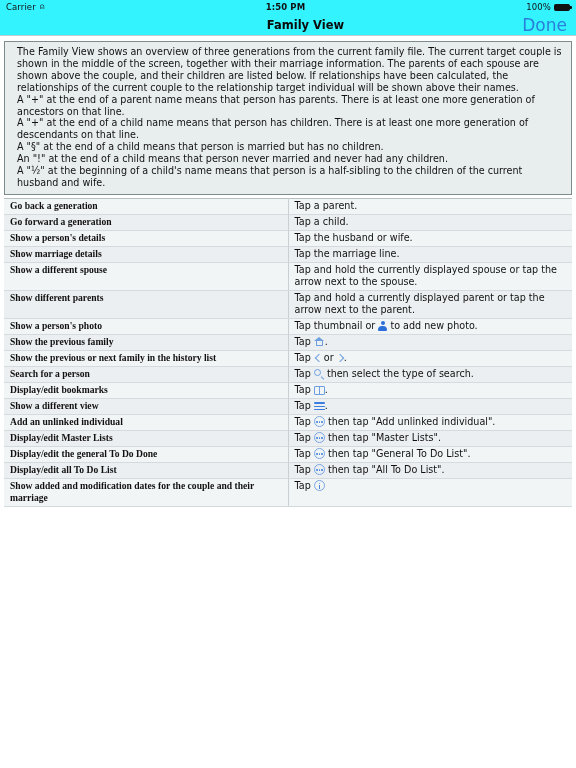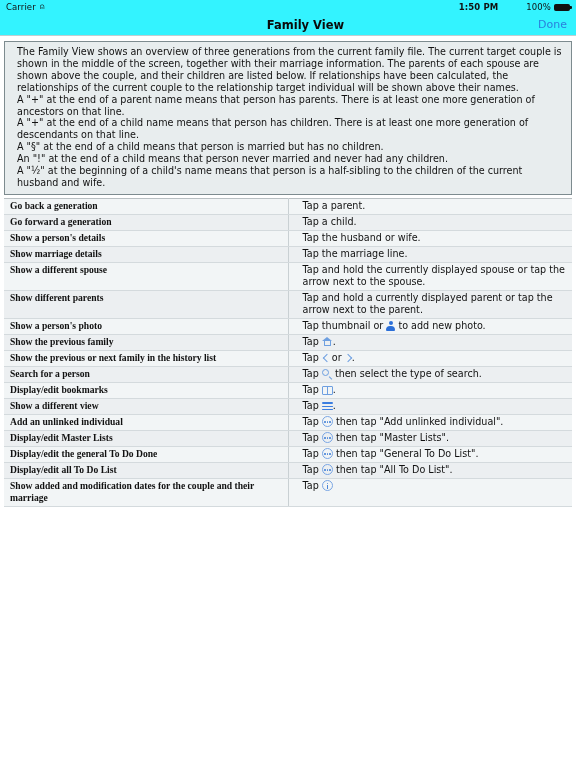--- a/index.html
+++ b/index.html
@@ -17,21 +17,21 @@
     background: #33f3ff;
     display: flex;
     align-items: center;
     padding: 0 6px;
     font-size: 8.5px;
     color: #111;
     letter-spacing: 0.1px;
     gap: 28px;
   }
   #status-left { display: flex; align-items: center; gap: 4px; }
-  #status-center { flex: 1; text-align: right; font-weight: bold; font-size: 8.5px; }
+  #status-center { flex: 1; text-align: center; font-weight: bold; font-size: 8.5px; }
   #status-right { display: flex; align-items: center; gap: 3px; }
   .wifi-glyph { font-size: 8px; line-height: 1; position: relative; top: 0px; }
   .battery {
     width: 16px; height: 7px;
     border: 1px solid #111;
     border-radius: 1.5px;
     position: relative;
     background: #111;
   }
   .battery::after {
@@ -57,21 +57,21 @@
     left: 0; right: 0;
     text-align: center;
     font-size: 11.5px;
     font-weight: bold;
     color: #0a0a0a;
     padding-left: 35px;
   }
   #nav-done {
     position: absolute;
     right: 9px;
-    font-size: 11px;
+    font-size: 17px;
     color: #2a7fdc;
   }
 
   
   #info-box {
     margin: 5px 4px 0 4px;
     border: 1px solid #7d8b8f;
     background: #e8edee;
     padding: 4px 6px 5px 12px;
     font-size: 9.6px;
@@ -99,21 +99,21 @@
     border-bottom: 1px solid #d4dadd;
   }
   #shortcut-table td.action {
     width: 284px;
     font-weight: bold;
     border-right: 1px solid #c9d0d3;
     padding-left: 6px;
     font-family: Liberation Serif, serif;
   }
   #shortcut-table td.howto {
-    padding-left: 14px;
+    padding-left: 6px;
   }
 
   
   .ico {
     display: inline-block;
     vertical-align: -2px;
     position: relative;
   }
 
   

